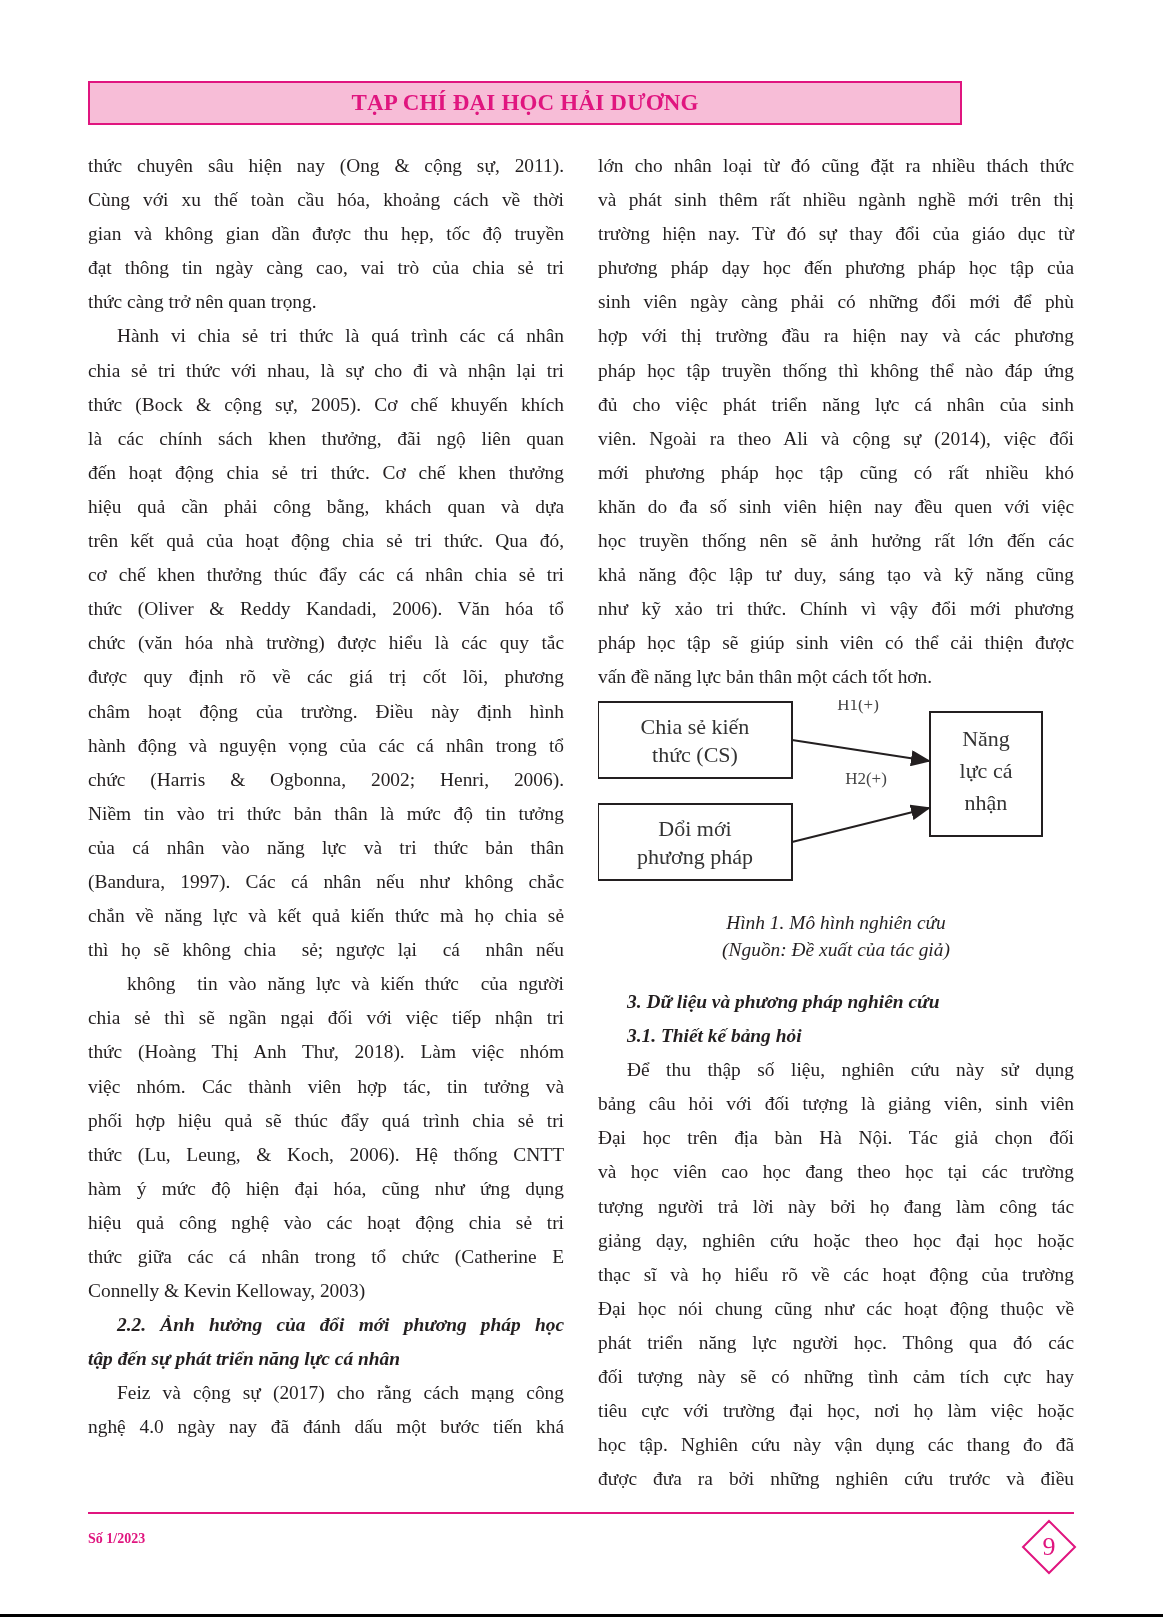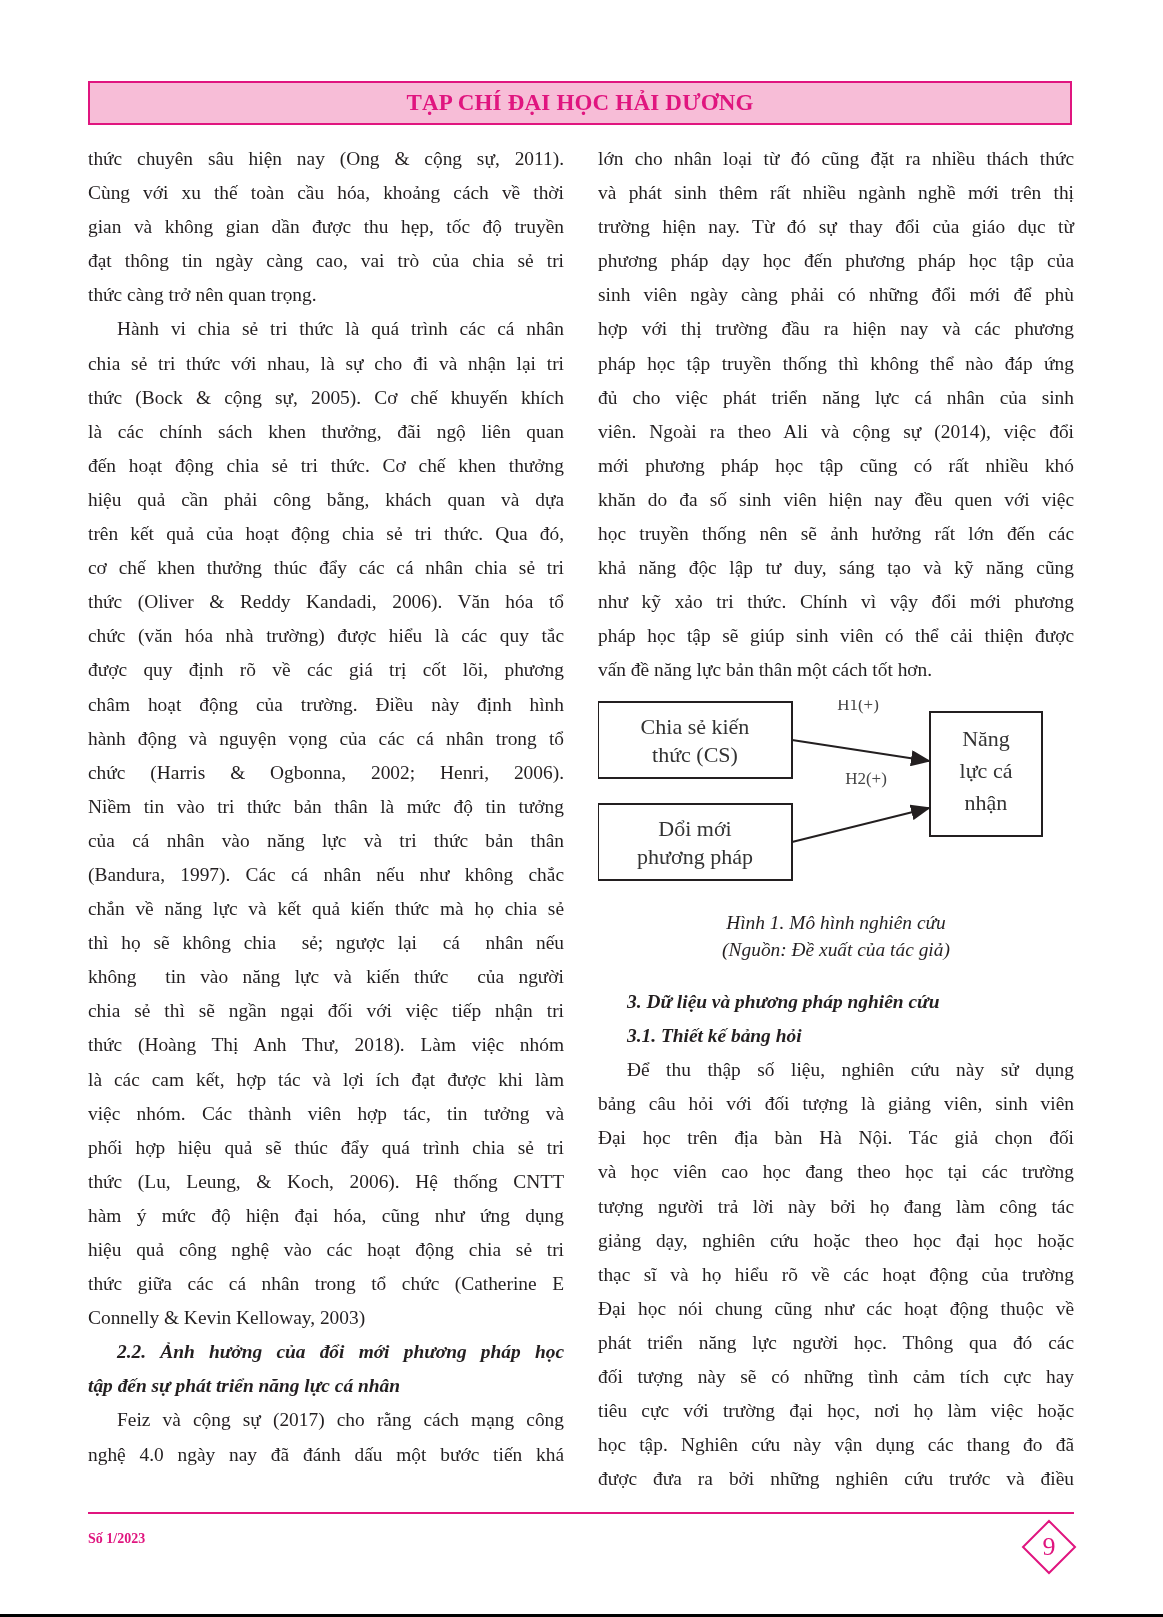--- a/index.html
+++ b/index.html
@@ -1,23 +1,23 @@
 <!DOCTYPE html>
 <html><head>
 <meta charset="utf-8">
 <style>
   html, body { margin:0; padding:0; background:#ffffff; }
   body { width:1163px; height:1617px; position:relative; overflow:hidden;
          font-family:"Liberation Serif","DejaVu Serif",serif; color:#231f20; }
-  .header-box { position:absolute; left:88px; top:81px; width:984px; height:44px;
+  .header-box { position:absolute; left:88px; top:81px; width:874px; height:44px;
                 background:#f7bdd7; border:2px solid #e0157f; box-sizing:border-box;
                 display:flex; align-items:center; justify-content:center; }
   .header-title { color:#e0157f; font-weight:bold; font-size:23px; letter-spacing:0.2px; }
 
-  .col { position:absolute; top:142px; font-size:19.4px; line-height:34.1px; }
+  .col { position:absolute; top:149px; font-size:19.4px; line-height:34.1px; }
   .col-left { left:88px; width:476px; }
   .col-right { left:598px; width:476px; }
   .line { display:block; white-space:nowrap; text-align:justify; text-align-last:justify; height:34.1px; }
   .line.last { text-align-last:left; }
   .line.indent { padding-left:29px; }
   .heading-it { font-weight:bold; font-style:italic; }
   .heading-b { font-weight:bold;font-style:italic; }
 
   .figure { position:absolute; left:598px; top:700px; width:476px; height:205px; }
   .figure svg { display:block; }
@@ -56,24 +56,23 @@
   <span class="line">chức (văn hóa nhà trường) được hiểu là các quy tắc</span>
   <span class="line">được quy định rõ về các giá trị cốt lõi, phương</span>
   <span class="line">châm hoạt động của trường. Điều này định hình</span>
   <span class="line">hành động và nguyện vọng của các cá nhân trong tổ</span>
   <span class="line">chức (Harris &amp; Ogbonna, 2002; Henri, 2006).</span>
   <span class="line">Niềm tin vào tri thức bản thân là mức độ tin tưởng</span>
   <span class="line">của cá nhân vào năng lực và tri thức bản thân</span>
   <span class="line">(Bandura, 1997). Các cá nhân nếu như không chắc</span>
   <span class="line">chắn về năng lực và kết quả kiến thức mà họ chia sẻ</span>
   <span class="line" style="white-space:pre;">thì họ sẽ không chia  sẻ; ngược lại  cá  nhân nếu</span>
-  <span class="line" style="white-space:pre;">không  tin vào năng lực và kiến thức  của người</span>
+  <span class="line" style="white-space:pre;margin-left:39px;">không  tin vào năng lực và kiến thức  của người</span>
   <span class="line">chia sẻ thì sẽ ngần ngại đối với việc tiếp nhận tri</span>
   <span class="line">thức (Hoàng Thị Anh Thư, 2018). Làm việc nhóm</span>
-  <span class="line">là các cam kết, hợp tác và lợi ích đạt được khi làm</span>
   <span class="line">việc nhóm. Các thành viên hợp tác, tin tưởng và</span>
   <span class="line">phối hợp hiệu quả sẽ thúc đẩy quá trình chia sẻ tri</span>
   <span class="line">thức (Lu, Leung, &amp; Koch, 2006). Hệ thống CNTT</span>
   <span class="line">hàm ý mức độ hiện đại hóa, cũng như ứng dụng</span>
   <span class="line">hiệu quả công nghệ vào các hoạt động chia sẻ tri</span>
   <span class="line">thức giữa các cá nhân trong tổ chức (Catherine E</span>
   <span class="line last">Connelly &amp; Kevin Kelloway, 2003)</span>
   <span class="line indent heading-it">2.2. Ảnh hưởng của đổi mới phương pháp học</span>
   <span class="line last heading-it">tập đến sự phát triển năng lực cá nhân</span>
   <span class="line indent">Feiz và cộng sự (2017) cho rằng cách mạng công</span>

